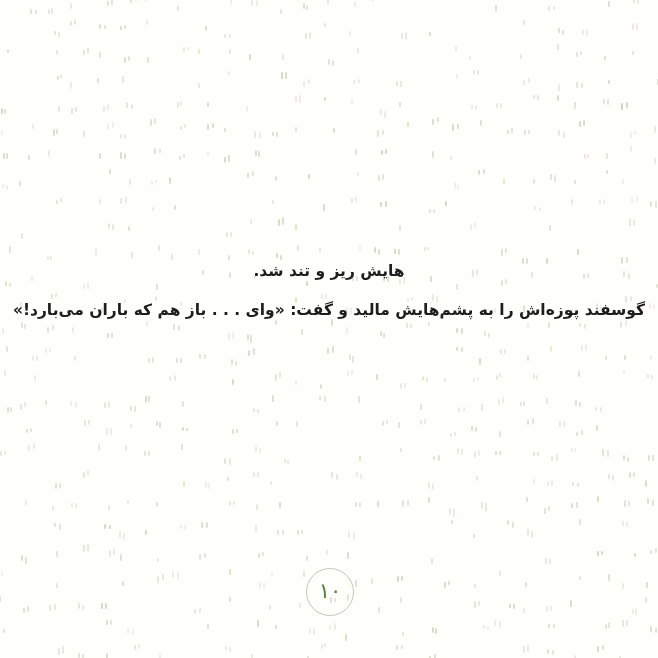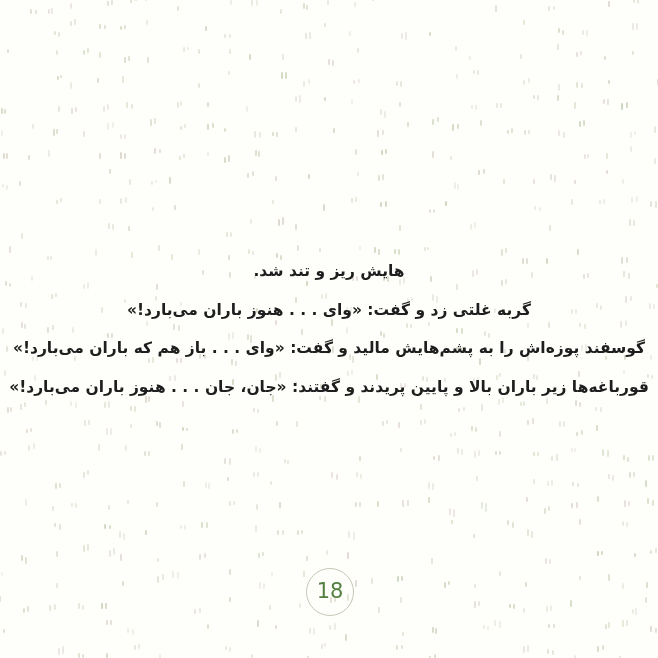--- a/index.html
+++ b/index.html
@@ -840,22 +840,20 @@
       <span class="dash" style="left: 551.7px; top: 650.1px; height: 4.6px; background: rgb(208, 216, 194); opacity: 0.57;"></span>
       <span class="dash" style="left: 573.8px; top: 655.2px; height: 6px; background: rgb(219, 209, 207); opacity: 0.48;"></span>
       <span class="dash" style="left: 597.2px; top: 646.4px; height: 5.2px; background: rgb(203, 212, 186); opacity: 0.76;"></span>
       <span class="dash" style="left: 601.8px; top: 644.5px; height: 5.1px; background: rgb(203, 212, 186); opacity: 0.68;"></span>
       <span class="dash" style="left: 619.2px; top: 656.3px; height: 5.4px; background: rgb(214, 208, 196); opacity: 0.55;"></span>
       <span class="dash" style="left: 623.9px; top: 657.6px; height: 5.5px; background: rgb(214, 208, 196); opacity: 0.5;"></span>
     </div>
 
   <div class="story" style="color: rgb(30, 30, 30);">
     <div class="line">هایش ریز و تند شد.</div>
-    <div class="line">گربه غلتی زد و گفت: «وای . . . هنوز باران می‌بارد!»</div>
     <div class="line">گوسفند پوزه‌اش را به پشم‌هایش مالید و گفت: «وای . . . باز هم که باران می‌بارد!»</div>
-    <div class="line">قورباغه‌ها زیر باران بالا و پایین پریدند و گفتند: «جان، جان . . . هنوز باران می‌بارد!»</div>
   </div>
 
   <div class="page-badge" style="border-color: rgb(195, 201, 182);">
-    <span class="page-number" style="color: rgb(83, 128, 64);">18</span>
+    <span class="page-number" style="color: rgb(83, 128, 64);">۱۰</span>
   </div>
 
 </div>
 
 </body></html>

